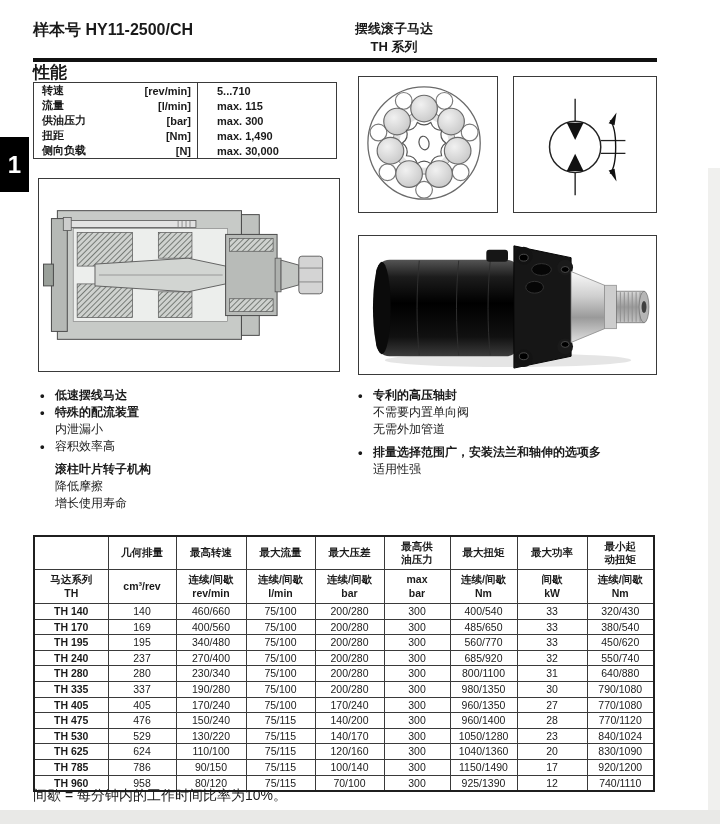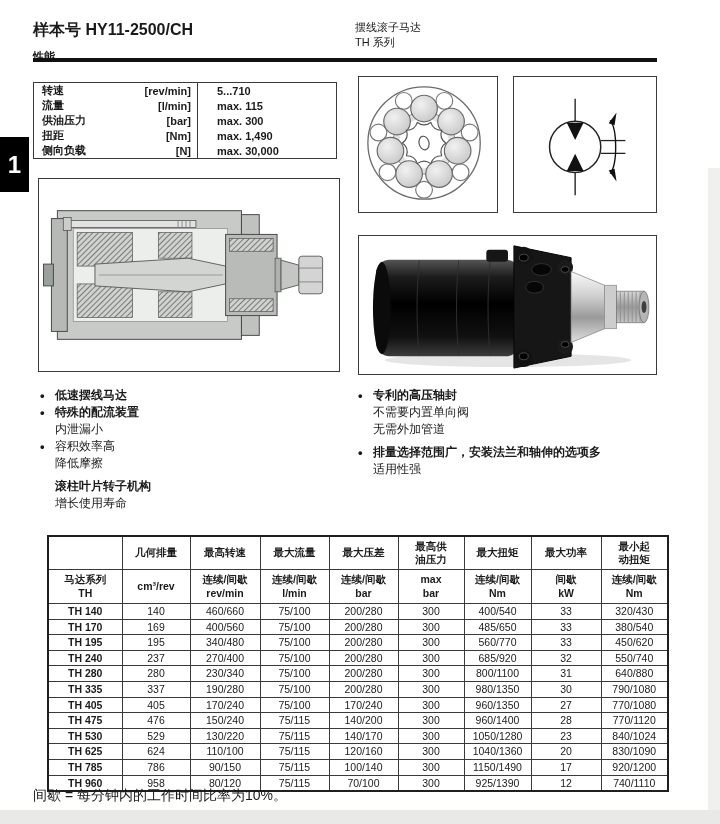--- a/index.html
+++ b/index.html
@@ -10,23 +10,23 @@
   .scan-right{position:absolute;right:0;top:168px;width:12px;height:642px;background:#f0f0ee;}
 
   
   .side-tab{position:absolute;left:0;top:137px;width:29px;height:55px;background:#000;
             color:#fff;display:flex;align-items:center;justify-content:center;
             font-size:24px;font-weight:bold;}
 
   
   .hdr-left{position:absolute;left:33px;top:20px;}
   .doc-no{font-size:16px;font-weight:bold;}
-  .title-left{font-size:11px;font-weight:bold;margin-top:8px;}
+  .title-left{font-size:17px;font-weight:bold;margin-top:20px;}
   .hdr-right{position:absolute;left:355px;top:20px;}
-  .hdr-right div{font-size:11px;font-weight:normal;line-height:1.35;}
+  .hdr-right div{font-size:13px;font-weight:bold;line-height:1.35;text-align:center;}
   .rule{position:absolute;left:33px;top:58px;width:624px;height:3.5px;background:#111;}
 
   
   .spec-box{position:absolute;left:33px;top:82px;width:304px;height:77px;
             border:1.3px solid #3a3a3a;display:flex;flex-direction:column;box-sizing:border-box;}
   .spec-row{flex:1;display:flex;align-items:stretch;font-size:11px;font-weight:bold;}
   .spec-left{flex:0 0 163px;display:flex;justify-content:space-between;align-items:center;
              padding:0 6px 0 8px;box-sizing:border-box;}
   .spec-value{flex:1;border-left:1.3px solid #3a3a3a;display:flex;align-items:center;padding-left:19px;}
 
@@ -41,21 +41,21 @@
   
   .features{position:absolute;top:387px;}
   .features.fl{left:40px;width:300px;}
   .features.fr{left:358px;width:315px;}
   .feat-row{display:flex;line-height:17px;font-size:12px;}
   .feat-row.gap{margin-top:6px;}
   .feat-bullet{flex:0 0 15px;font-weight:bold;font-size:13px;}
   .feat-text.b{font-weight:bold;}
 
   
-  table.main{position:absolute;left:47px;top:535px;width:620px;border-collapse:collapse;
+  table.main{position:absolute;left:33px;top:535px;width:620px;border-collapse:collapse;
              table-layout:fixed;border:2px solid #1f1f1f;}
   table.main th,table.main td{border:1px solid #3a3a3a;text-align:center;vertical-align:middle;
              padding:0;font-size:10.5px;overflow:hidden;}
   table.main thead tr.r1 th{height:32px;font-weight:bold;}
   table.main thead tr.r2 th{height:33px;font-weight:bold;}
   table.main thead th div{line-height:1.25;}
   table.main tbody td{height:14.6px;line-height:14.6px;font-weight:normal;}
   table.main tbody td.rowhead{font-weight:bold;}
 
   .footnote{position:absolute;left:33px;top:787px;font-size:14px;}
@@ -274,27 +274,27 @@
         <span class="feat-text b">特殊的配流装置</span>
       </div>
       <div class="feat-row">
         <span class="feat-bullet"></span>
         <span class="feat-text">内泄漏小</span>
       </div>
       <div class="feat-row">
         <span class="feat-bullet">•</span>
         <span class="feat-text">容积效率高</span>
       </div>
+      <div class="feat-row gap">
+        <span class="feat-bullet"></span>
+        <span class="feat-text b">滚柱叶片转子机构</span>
+      </div>
       <div class="feat-row">
         <span class="feat-bullet"></span>
         <span class="feat-text">降低摩擦</span>
-      </div>
-      <div class="feat-row gap">
-        <span class="feat-bullet"></span>
-        <span class="feat-text b">滚柱叶片转子机构</span>
       </div>
       <div class="feat-row">
         <span class="feat-bullet"></span>
         <span class="feat-text">增长使用寿命</span>
       </div>
     </div>
   <div class="features fr" id="features-right">
       <div class="feat-row">
         <span class="feat-bullet">•</span>
         <span class="feat-text b">专利的高压轴封</span>

